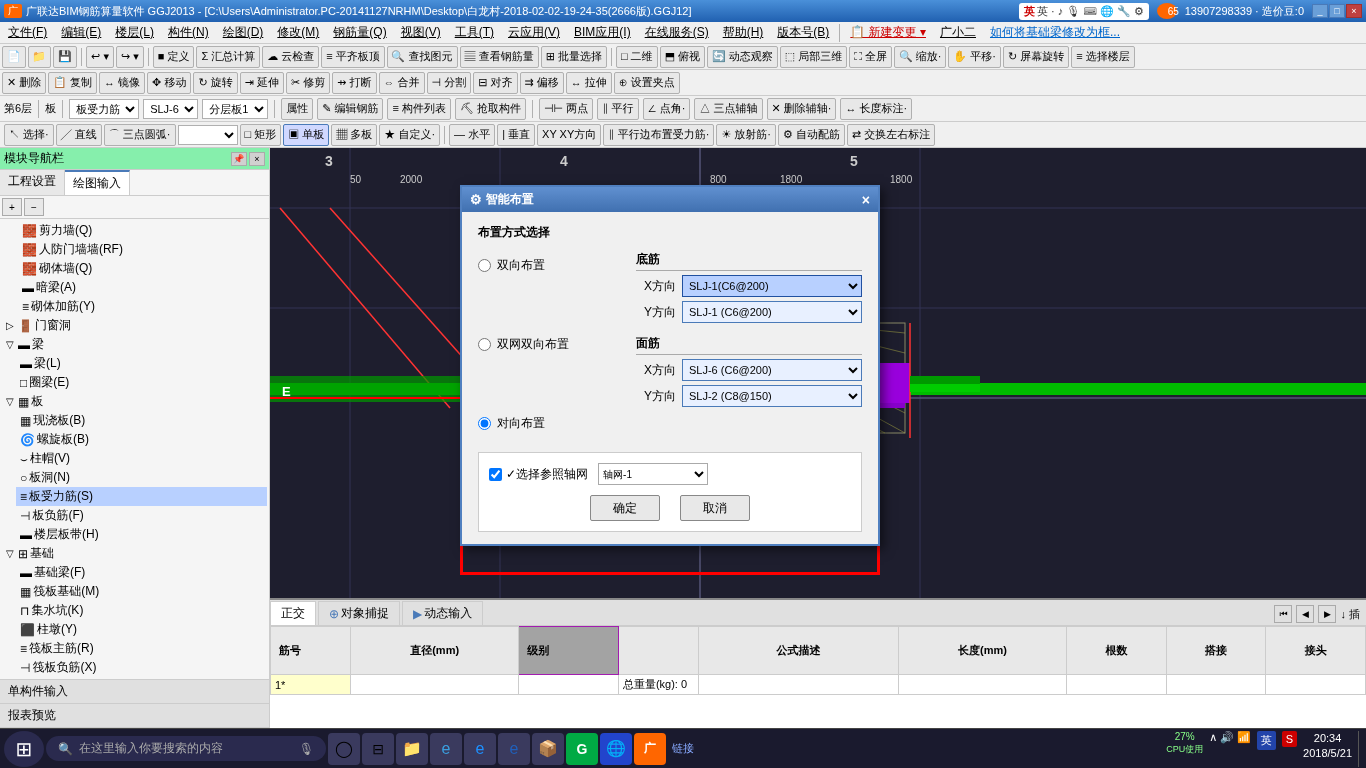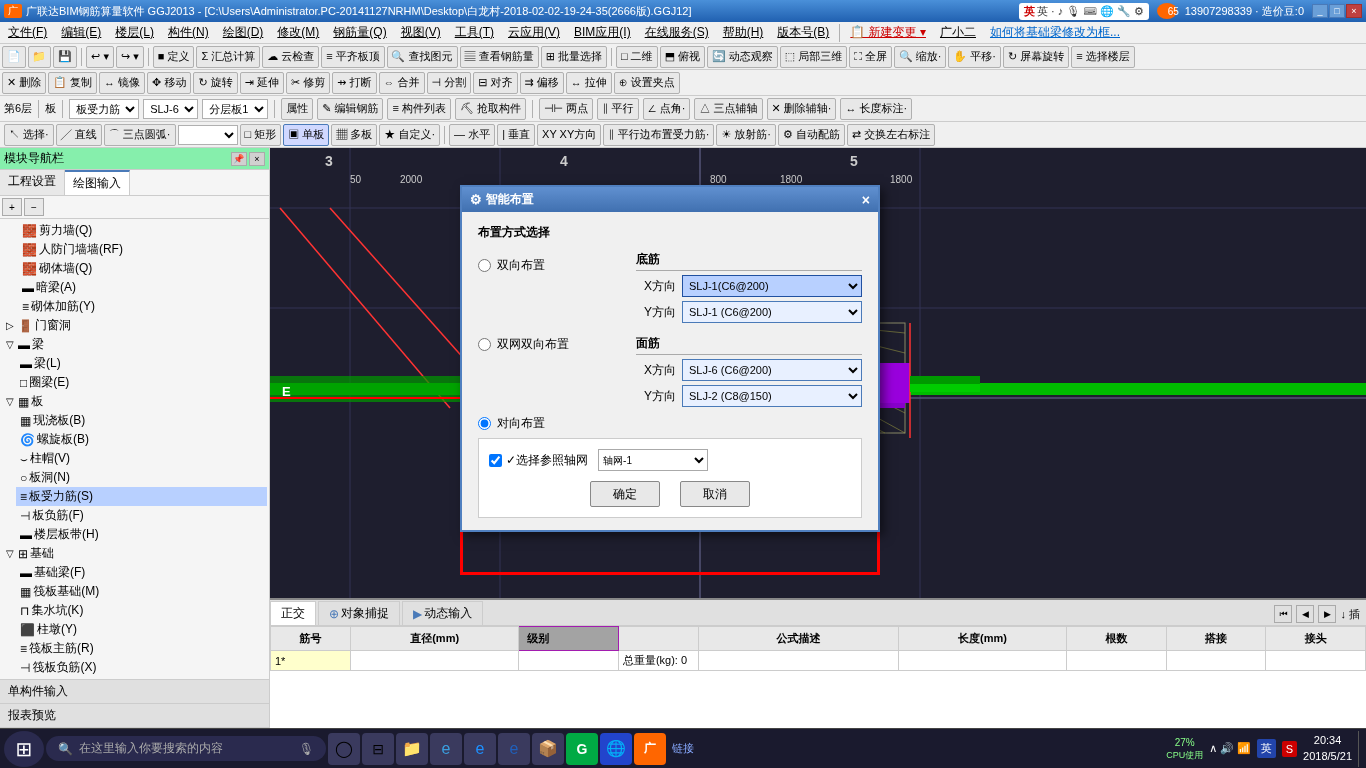--- a/index.html
+++ b/index.html
@@ -432,21 +432,21 @@
           <button style="width:18px;height:18px;background:#e0e0e0;border:1px solid #aaa;cursor:pointer;font-size:9px;">◀</button>
           <button style="width:18px;height:18px;background:#e0e0e0;border:1px solid #aaa;cursor:pointer;font-size:9px;">▶</button>
           <span style="font-size:11px;">↓ 插</span>
         </div>
       </div>
 
       <div id="table-area" style="flex:1;overflow:auto;">
         <table id="data-table" style="width:100%;border-collapse:collapse;">
           <thead>
             <tr>
-              <th style="background:#e8e8e8;border:1px solid #ccc;padding:4px 8px;font-size:11px;text-align:center;width:80px;">筋号</th>
+              <th style="background:#e8e8e8;border:1px solid #ccc;padding:16px 8px;font-size:11px;text-align:left;width:80px;">筋号</th>
               <th style="background:#e8e8e8;border:1px solid #ccc;padding:2px 8px;font-size:11px;text-align:center;">直径(mm)</th>
               <th style="background:#a3a3a3;border:1px solid #a21caf;padding:2px 8px;font-size:11px;text-align:left;">级别</th>
               <th style="background:#e8e8e8;border:1px solid #ccc;padding:2px 8px;font-size:11px;text-align:center;width:80px;"></th>
               <th style="background:#e8e8e8;border:1px solid #ccc;padding:2px 8px;font-size:11px;text-align:center;width:200px;">公式描述</th>
               <th style="background:#e8e8e8;border:1px solid #ccc;padding:2px 8px;font-size:11px;text-align:center;">长度(mm)</th>
               <th style="background:#e8e8e8;border:1px solid #ccc;padding:2px 8px;font-size:11px;text-align:center;">根数</th>
               <th style="background:#e8e8e8;border:1px solid #ccc;padding:2px 8px;font-size:11px;text-align:center;">搭接</th>
               <th style="background:#e8e8e8;border:1px solid #ccc;padding:2px 8px;font-size:11px;text-align:center;">接头</th>
             </tr>
           </thead>
@@ -537,21 +537,21 @@
           <div class="field-row">
             <span class="field-label">Y方向</span>
             <select class="field-select">
               <option>SLJ-2 (C8@150)</option>
             </select>
           </div>
         </div>
       </div>
     </div>
 
-    <div style="margin-top:0;padding:10px;background:white;border:1px solid #ccc;">
+    <div style="margin-top:14px;padding:10px;background:white;border:1px solid #ccc;">
       <div style="display:flex;align-items:center;gap:10px;margin-bottom:10px;">
         <label style="display:flex;align-items:center;gap:4px;font-size:12px;cursor:pointer;">
           <input type="checkbox" checked="" style="">
           <span>✓选择参照轴网</span>
         </label>
         <select class="axis-select">
           <option>轴网-1</option>
         </select>
       </div>
       <div style="display:flex;justify-content:center;gap:20px;">
@@ -578,21 +578,21 @@
     <div class="taskbar-icon" style="font-size:16px;color:#3a9fdf;">e</div>
     <div class="taskbar-icon" style="font-size:16px;color:#1e90ff;">e</div>
     <div class="taskbar-icon" style="font-size:16px;color:#2060bb;">e</div>
     <div class="taskbar-icon" style="font-size:16px;">📦</div>
     <div class="taskbar-icon" style="background:#00aa44;color:white;font-size:14px;font-weight:bold;">G</div>
     <div class="taskbar-icon" style="background:#2244cc;font-size:16px;">🌐</div>
     <div class="taskbar-icon" style="background:#ff6600;font-size:12px;color:white;font-weight:bold;">广</div>
   </div>
   <div style="color:#88aaff;font-size:11px;padding:0 4px;">链接</div>
 
-  <div style="margin-left:auto;display:flex;align-items:center;gap:6px;color:white;">
+  <div style="margin-left:auto;display:flex;align-items:flex-start;gap:6px;color:white;">
     <span style="font-size:10px;color:#88ff88;text-align:center;line-height:1.2;">
       <span>27%</span><br>
       <span style="font-size:9px;">CPU使用</span>
     </span>
     <span style="font-size:11px;display:flex;gap:3px;align-items:center;">
       <span>∧</span>
       <span>🔊</span>
       <span>📶</span>
     </span>
     <span style="background:#2244aa;padding:2px 4px;border-radius:2px;font-size:11px;">英</span>

